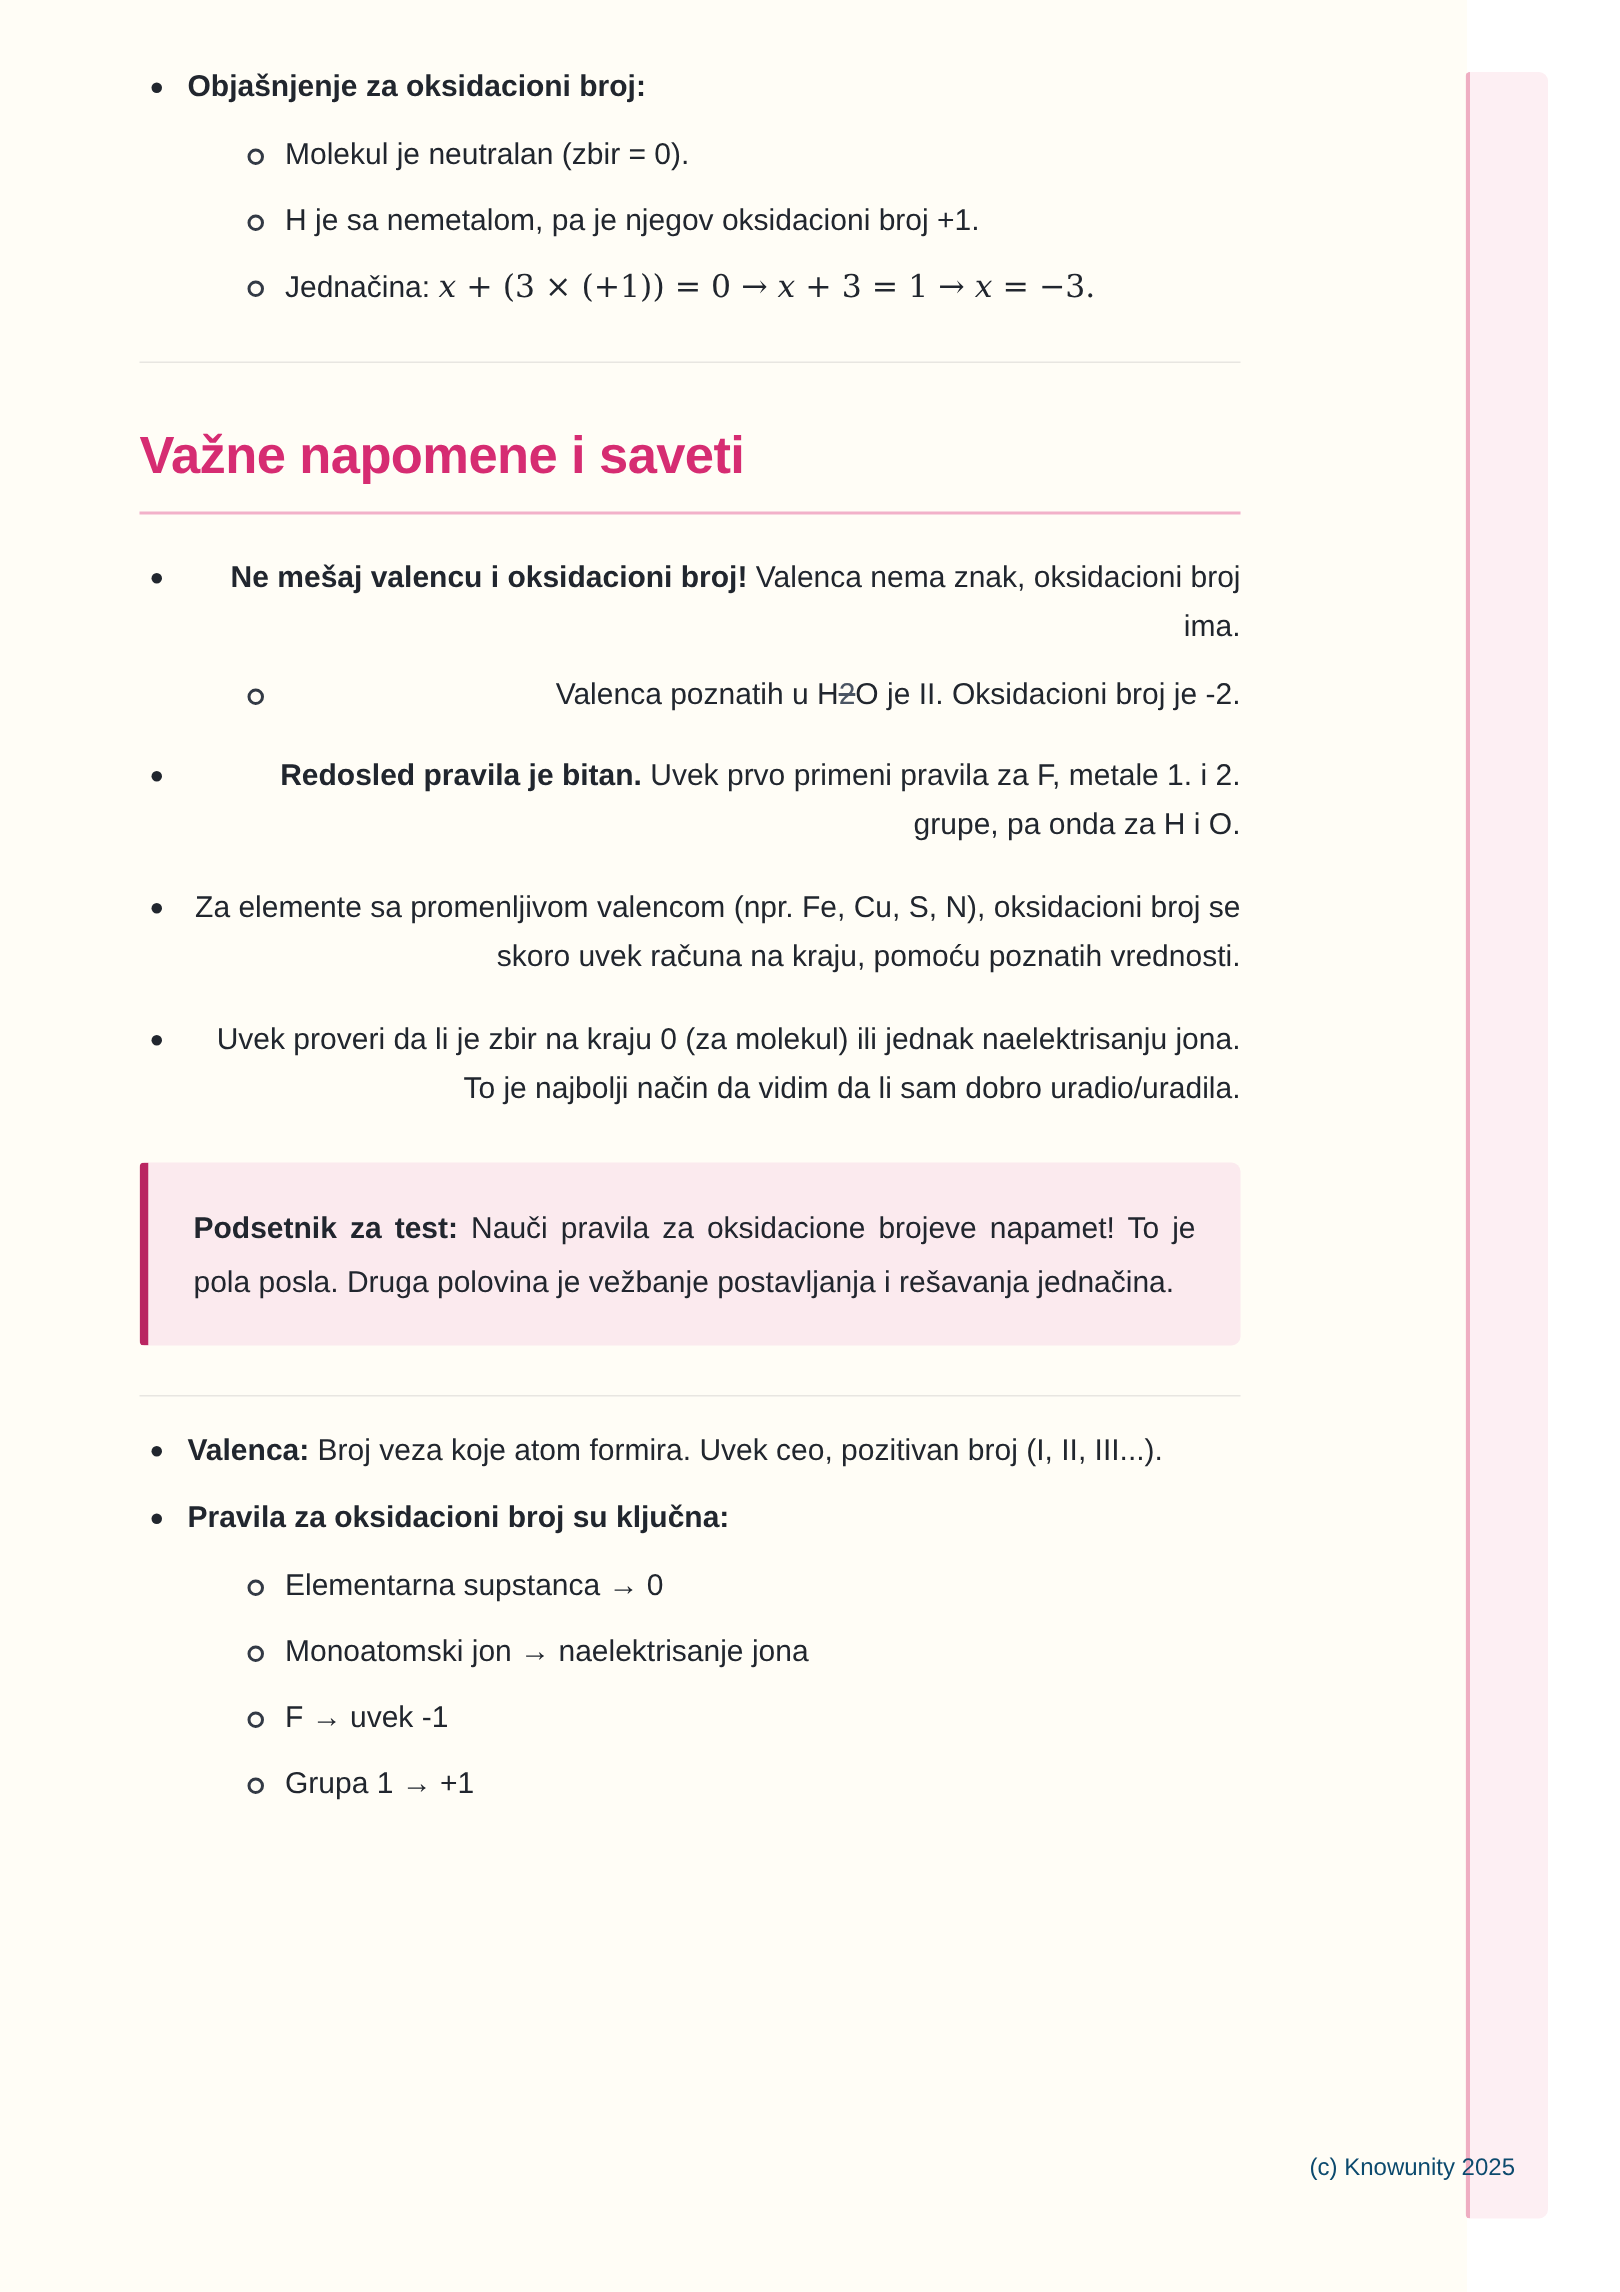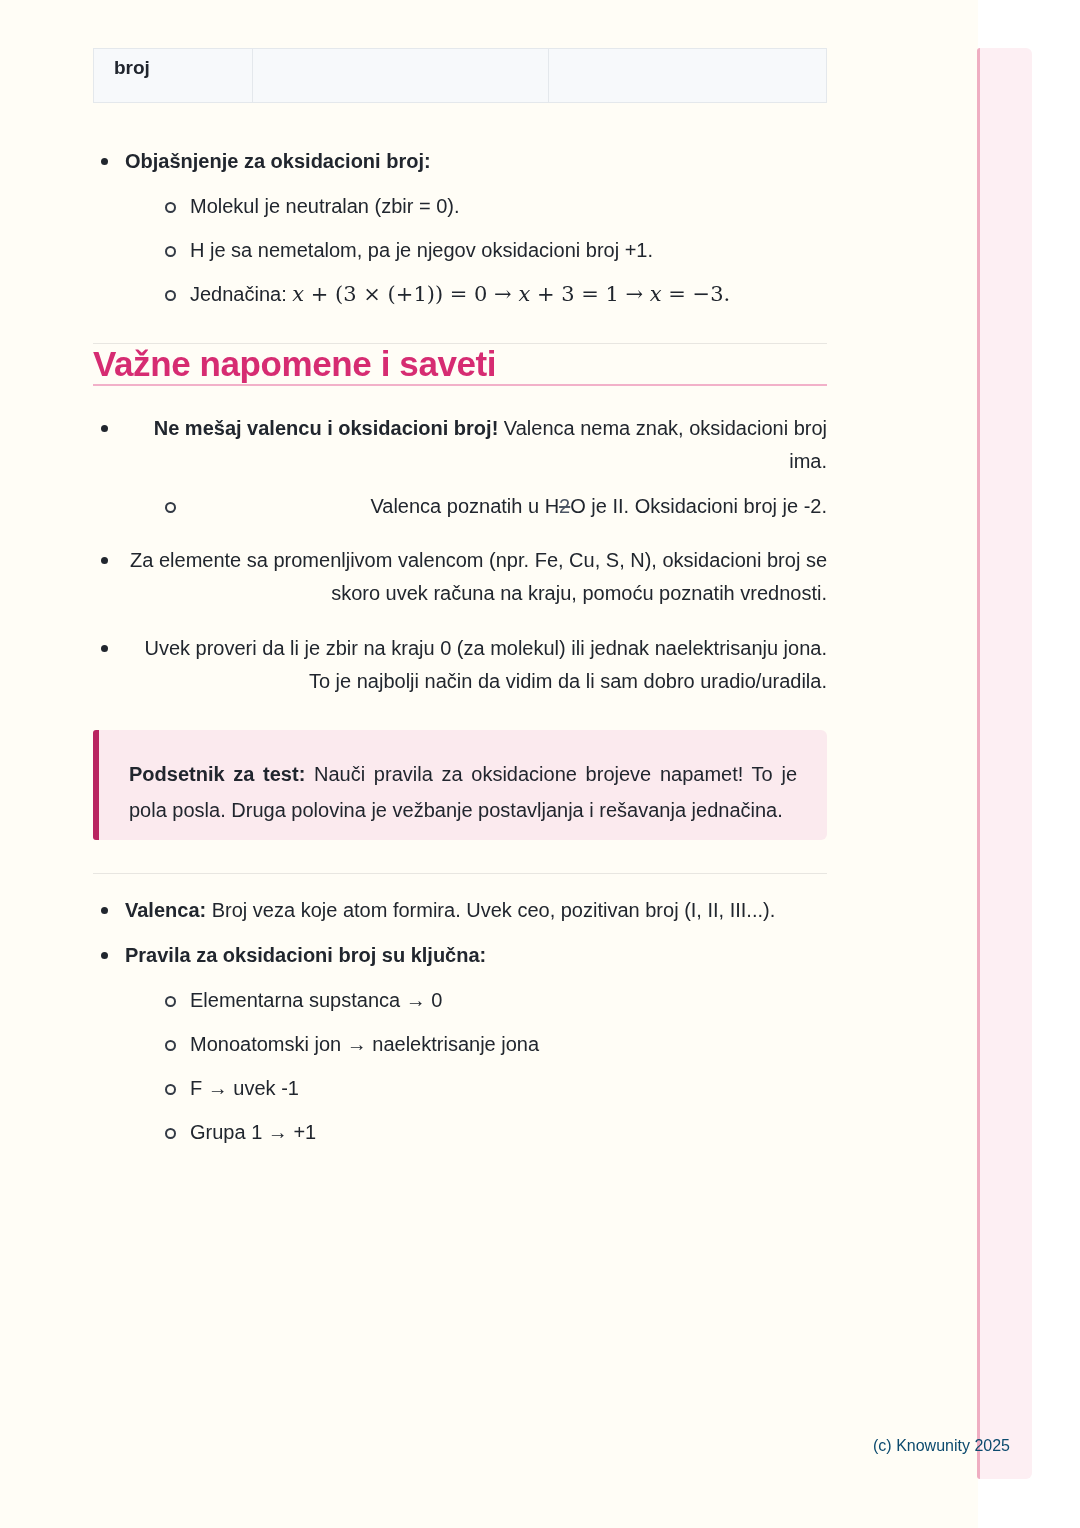--- a/index.html
+++ b/index.html
@@ -81,24 +81,26 @@
   .b { font-weight: 700; }
   .explain-list { margin-top: 42px; }
   .notes-list li.top + li.top { margin-top: 22px; }
   .review-list li.top + li.top { margin-top: 12px; }
   hr.soft {
     border: none;
     border-top: 1px solid #e8e6e1;
     margin-top: 33px;
   }
   h1.section {
+    margin-top: 42px;
     font-size: 35px;
     font-weight: 700;
     letter-spacing: -0.4px;
     color: #d62c72;
+    padding-bottom: 17px;
     border-bottom: 2px solid #f2b1c9;
   }
   .notes-list { margin-top: 26px; text-align: right; }
   .review-list { margin-top: 20px; }
   
   .code-badge {
     display: inline-block;
     background: #fbe5ea;
     border-radius: 7px;
     color: #c01d5e;
@@ -115,21 +117,21 @@
     font-size: 21px;
   }
   .mvar { font-style: italic; }
   .strike2 { text-decoration: line-through; color: #4b5563; }
   
   .callout {
     margin-top: 32px;
     background: #fbeaee;
     border-left: 6px solid #b92561;
     border-radius: 3px 6px 6px 3px;
-    padding: 26px 30px 12px 30px;
+    padding: 26px 30px 24px 30px;
     font-size: 20px;
     line-height: 36px;
     text-align: justify;
   }
   
   .footer {
     position: absolute;
     top: 1437px;
     right: 70px;
     font-size: 16px;
@@ -138,34 +140,20 @@
   }
 </style>
 </head>
 <body>
 
 <div class="page-sheet"></div>
 <div class="next-page-sliver"></div>
 
 <div class="content">
 
-  <table class="frag">
-    <colgroup>
-        <col style="width:159px">
-        <col style="width:297px">
-        <col style="width:278px">
-      </colgroup>
-    <tbody>
-        <tr>
-      <td>broj</td>
-      <td></td>
-      <td></td>
-    </tr>
-  </tbody>
-    </table>
 
   <ul class="explain-list">
     <li class="top">
       <span class="b">Objašnjenje za oksidacioni broj:</span>
       <ul class="sub">
         <li class="sub"><span>Molekul je neutralan (zbir = 0).</span></li>
         <li class="sub"><span>H je sa nemetalom, pa je njegov oksidacioni broj +1.</span></li>
         <li class="sub"><span>Jednačina: </span><span class="math"><span class="mvar">x</span><span> + (3 × (+1)) = 0 → </span><span class="mvar">x</span><span> + 3 = 1 → </span><span class="mvar">x</span><span> = −3.</span></span></li>
       </ul>
     </li>
@@ -174,20 +162,23 @@
   <hr class="soft">
 
   <h1 class="section">Važne napomene i saveti</h1>
 
   <ul class="notes-list">
     <li class="top">
       <span class="b">Ne mešaj valencu i oksidacioni broj!</span><span> Valenca nema znak, oksidacioni broj ima.</span>
       <ul class="sub">
         <li class="sub"><span>Valenca poznatih u H</span><span class="strike2">2</span><span>O je II. Oksidacioni broj je -2.</span></li>
       </ul>
+    </li>
+    <li class="top">
+      <span class="b">Redosled pravila je bitan.</span><span> Uvek prvo primeni pravila za F, metale 1. i 2. grupe, pa onda za H i O.</span>
     </li>
     <li class="top">
       <span>Za elemente sa promenljivom valencom (npr. Fe, Cu, S, N), oksidacioni broj se skoro uvek računa na kraju, pomoću poznatih vrednosti.</span>
     </li>
     <li class="top">
       <span>Uvek proveri da li je zbir na kraju 0 (za molekul) ili jednak naelektrisanju jona. To je najbolji način da vidim da li sam dobro uradio/uradila.</span>
     </li>
   </ul>
 
   <div class="callout">

